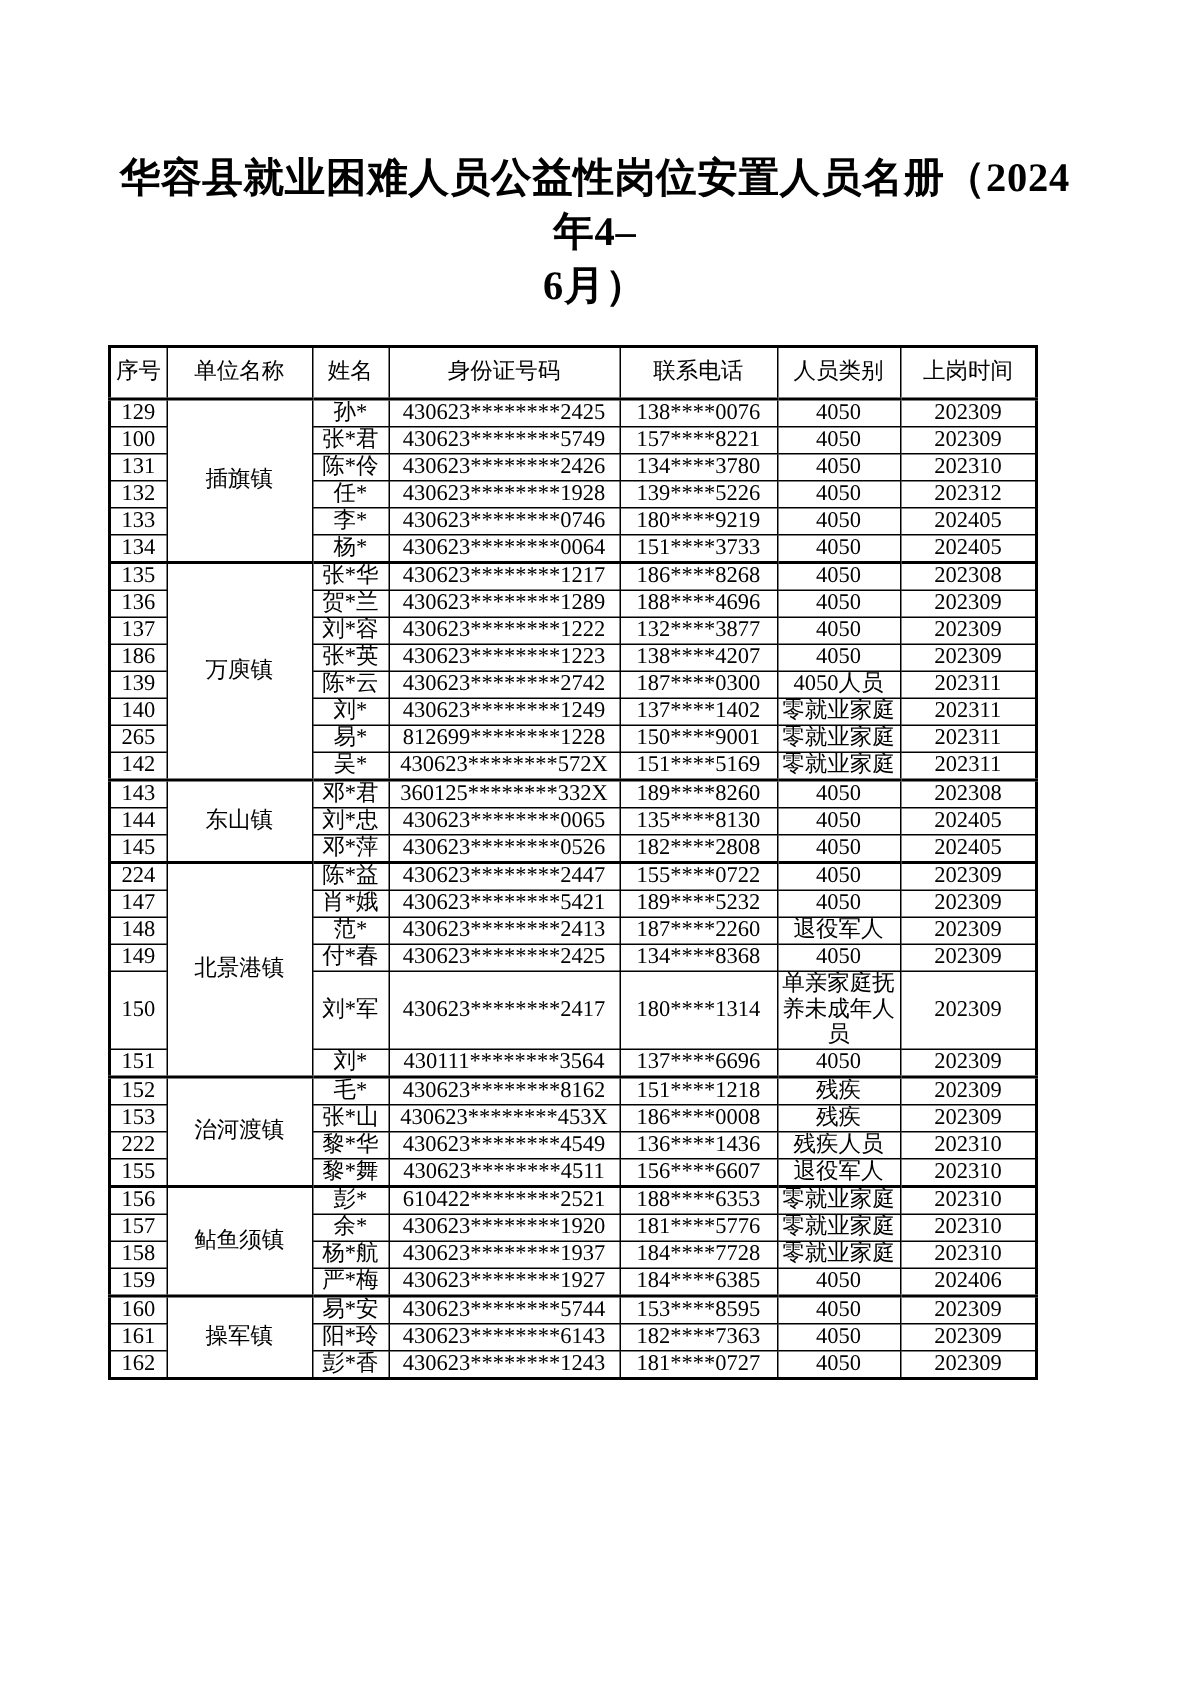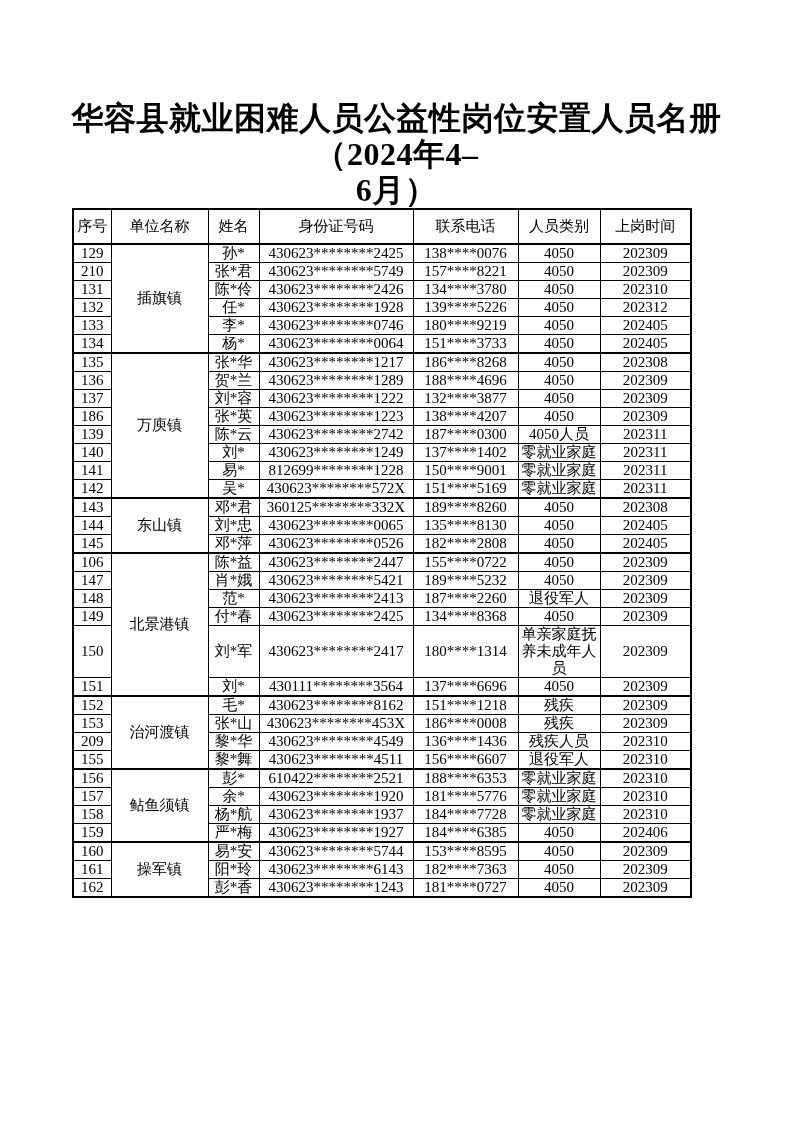--- a/index.html
+++ b/index.html
@@ -12,30 +12,30 @@
     height: 1122px;
     font-family: "Liberation Serif", serif;
     color: #000000;
     position: relative;
     overflow: hidden;
   }
   .title {
     margin: 0;
     padding: 100px 70px 0 70px;
     text-align: center;
-    font-size: 32px;
+    font-size: 27px;
     font-weight: 700;
     line-height: 36px;
     letter-spacing: 0.5px;
   }
   .roster-table {
     border-collapse: collapse;
     table-layout: fixed;
     width: 618px;
-    margin: 0 0 0 72px;
+    margin: 22px 0 0 72px;
     border: 2px solid #000;
   }
   .roster-table th,
   .roster-table td {
     border: 1px solid #000;
     text-align: center;
     vertical-align: middle;
     padding: 0;
     font-size: 15px;
     font-weight: 400;
@@ -88,21 +88,21 @@
         <tr class="group-start">
           <td>129</td>
           <td class="unit-cell" rowspan="6">插旗镇</td>
           <td>孙*</td>
           <td>430623********2425</td>
           <td>138****0076</td>
           <td class="cell-category">4050</td>
           <td>202309</td>
         </tr>
         <tr>
-          <td>210</td>
+          <td>100</td>
           <td>张*君</td>
           <td>430623********5749</td>
           <td>157****8221</td>
           <td class="cell-category">4050</td>
           <td>202309</td>
         </tr>
         <tr>
           <td>131</td>
           <td>陈*伶</td>
           <td>430623********2426</td>
@@ -177,21 +177,21 @@
         </tr>
         <tr>
           <td>140</td>
           <td>刘*</td>
           <td>430623********1249</td>
           <td>137****1402</td>
           <td class="cell-category">零就业家庭</td>
           <td>202311</td>
         </tr>
         <tr>
-          <td>141</td>
+          <td>265</td>
           <td>易*</td>
           <td>812699********1228</td>
           <td>150****9001</td>
           <td class="cell-category">零就业家庭</td>
           <td>202311</td>
         </tr>
         <tr>
           <td>142</td>
           <td>吴*</td>
           <td>430623********572X</td>
@@ -218,21 +218,21 @@
         </tr>
         <tr>
           <td>145</td>
           <td>邓*萍</td>
           <td>430623********0526</td>
           <td>182****2808</td>
           <td class="cell-category">4050</td>
           <td>202405</td>
         </tr>
         <tr class="group-start">
-          <td>106</td>
+          <td>224</td>
           <td class="unit-cell" rowspan="6">北景港镇</td>
           <td>陈*益</td>
           <td>430623********2447</td>
           <td>155****0722</td>
           <td class="cell-category">4050</td>
           <td>202309</td>
         </tr>
         <tr>
           <td>147</td>
           <td>肖*娥</td>
@@ -284,21 +284,21 @@
         </tr>
         <tr>
           <td>153</td>
           <td>张*山</td>
           <td>430623********453X</td>
           <td>186****0008</td>
           <td class="cell-category">残疾</td>
           <td>202309</td>
         </tr>
         <tr>
-          <td>209</td>
+          <td>222</td>
           <td>黎*华</td>
           <td>430623********4549</td>
           <td>136****1436</td>
           <td class="cell-category">残疾人员</td>
           <td>202310</td>
         </tr>
         <tr>
           <td>155</td>
           <td>黎*舞</td>
           <td>430623********4511</td>

